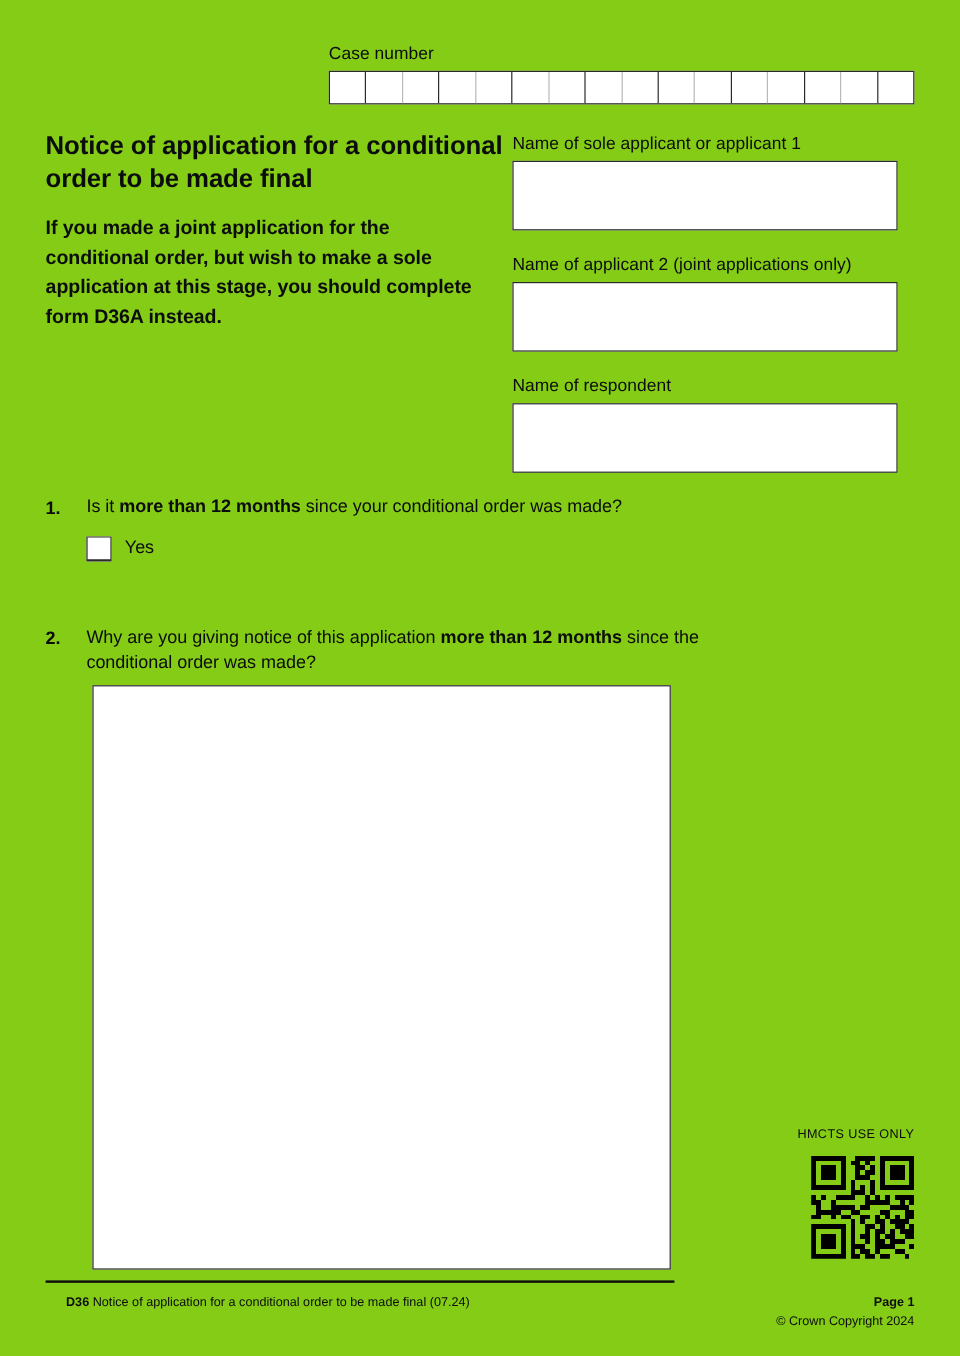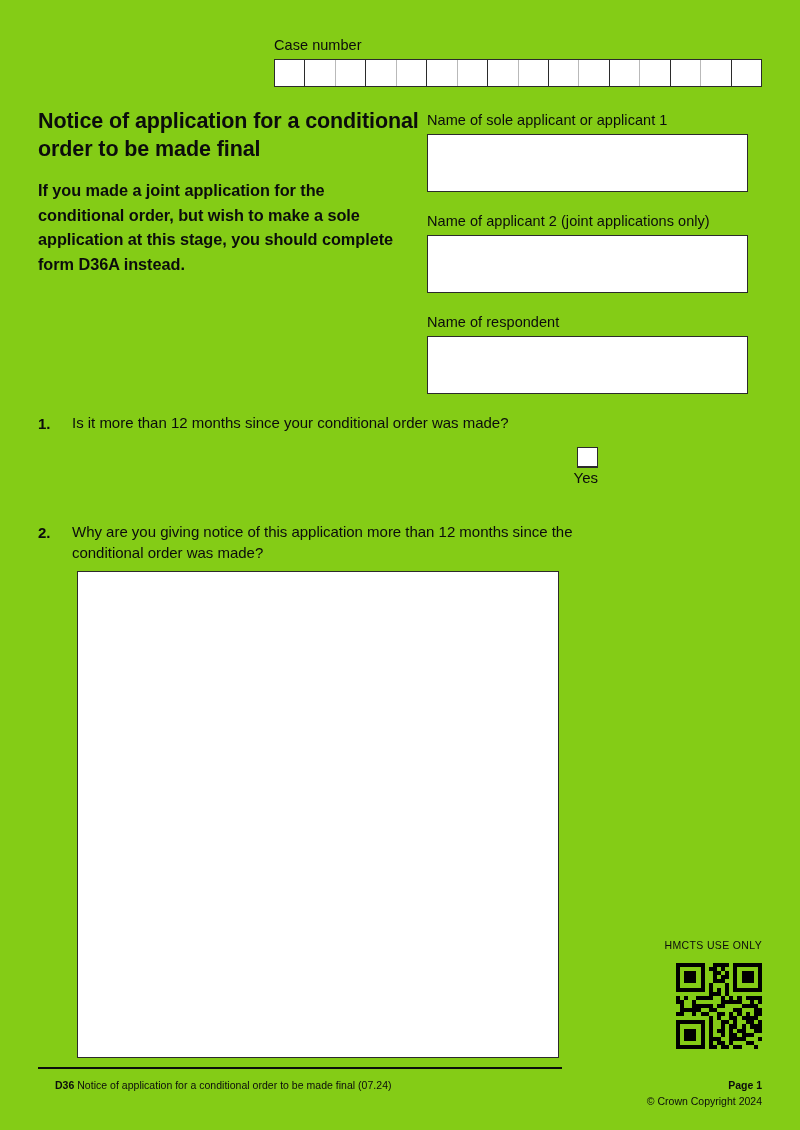--- a/index.html
+++ b/index.html
@@ -120,32 +120,31 @@
     font-weight: bold;
     line-height: 21px;
     padding-top: 0px;
   }
   .q-text {
     flex: 1 1 auto;
     font-size: 15px;
     line-height: 20.5px;
     letter-spacing: -0.02px;
   }
-  .q-text b { font-weight: normal; }
+  .q-text b { font-weight: bold; }
 
   .options {
     margin-top: 13px;
     margin-left: 34px;
   }
   .option {
     display: flex;
-    align-items: flex-end;
+    align-items: flex-start;
     height: 28px;
     margin-bottom: 4px;
-    flex-direction: column;
   }
   .checkbox {
     width: 21px;
     height: 21px;
     border: 1px solid #2b2b2b;
     border-bottom-width: 2px;
     box-sizing: border-box;
     background: #fff;
     flex: 0 0 auto;
   }

